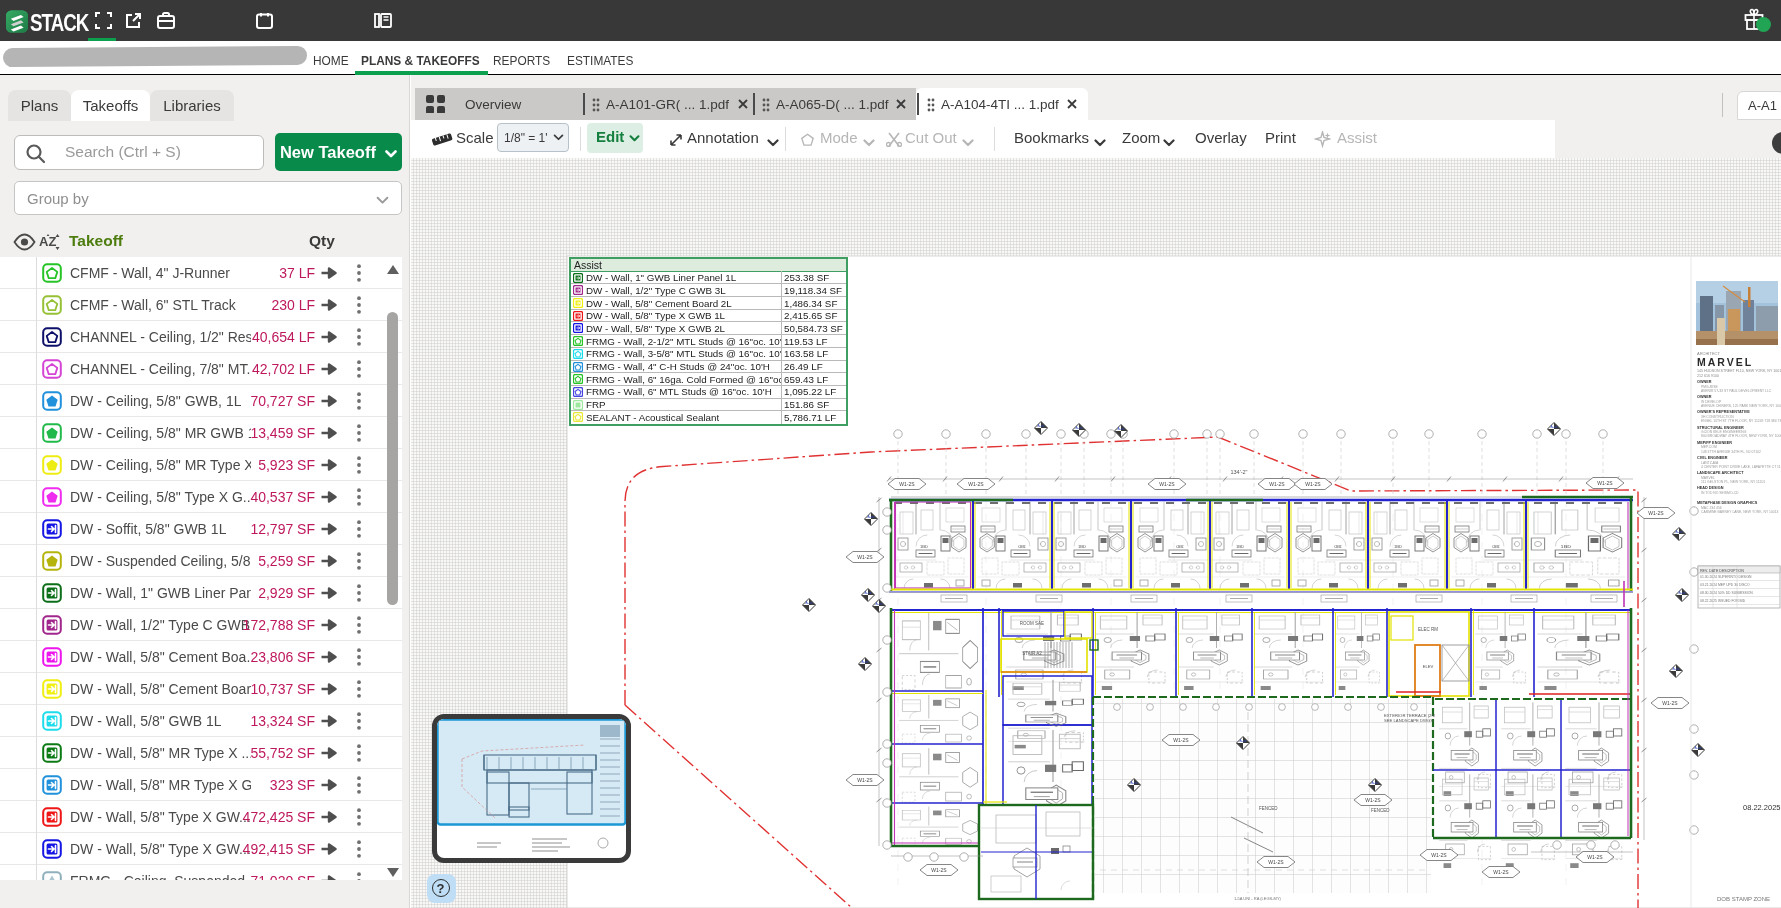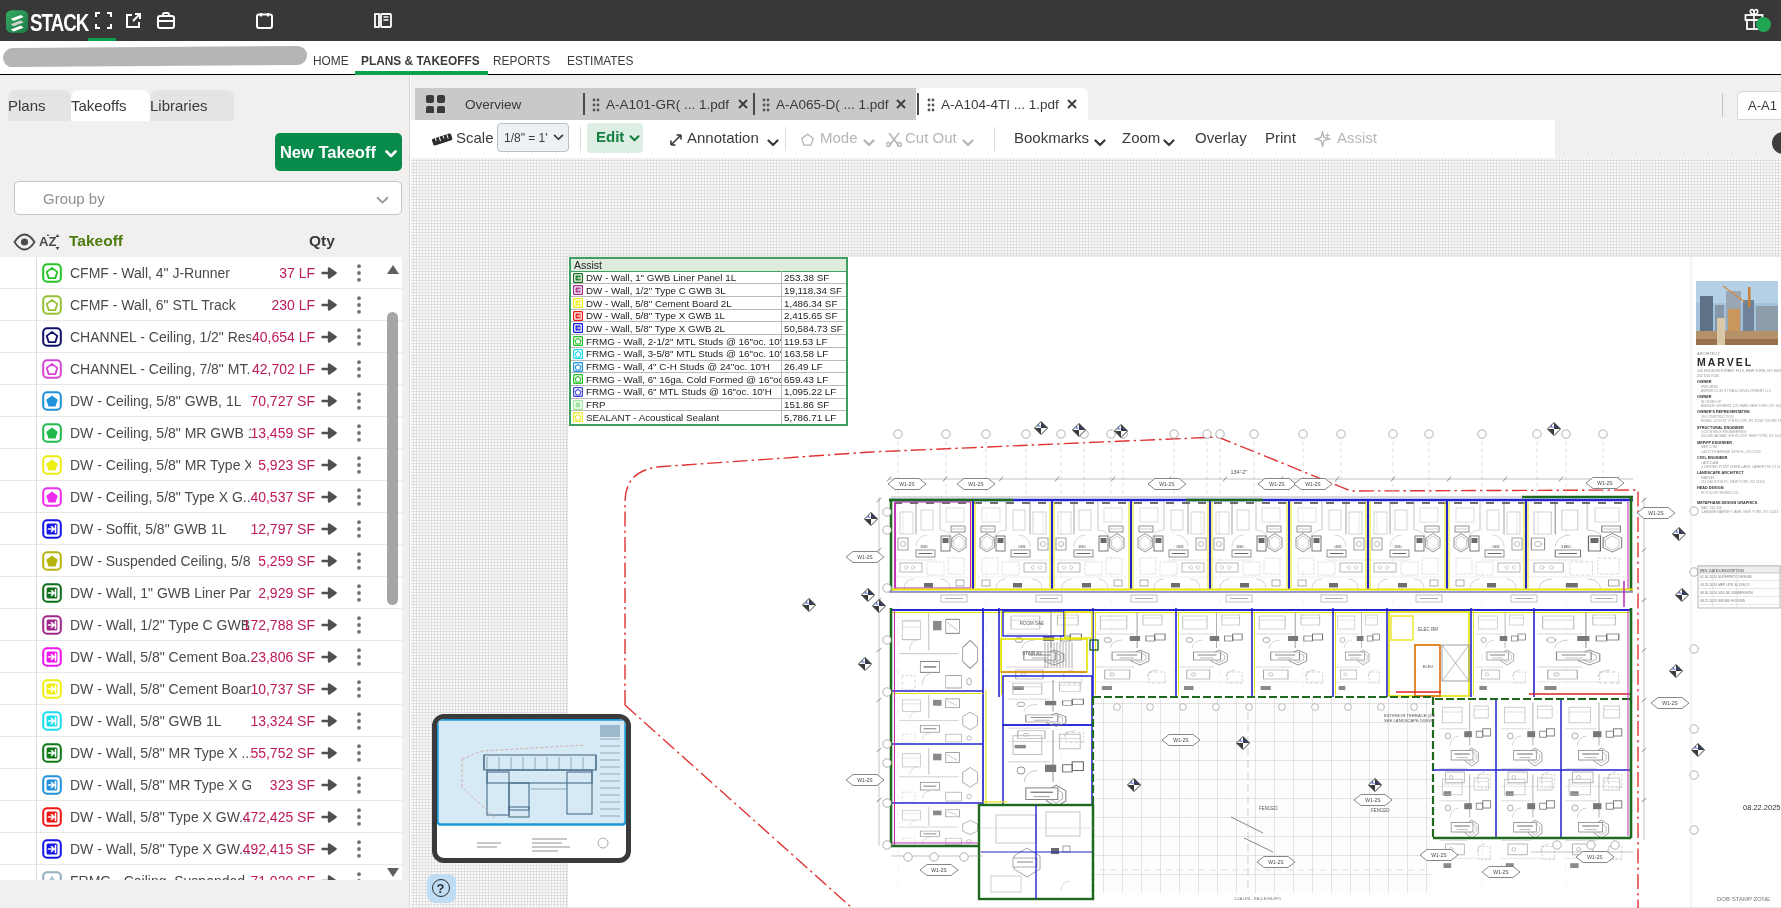--- a/index.html
+++ b/index.html
@@ -7,26 +7,26 @@
 .brand { position:absolute; left:30px; top:9px; color:#fff; font-size:24px; font-weight:bold; letter-spacing:-1.2px; transform:scaleX(.78); transform-origin:left; }
 .tbicon { position:absolute; top:12px; }
 .tbitem { position:absolute; top:13px; color:#fff; font-size:13.5px; font-weight:bold; letter-spacing:0;margin-top:33px; }
 .greenline { position:absolute; left:88px; top:38px; width:28px; height:3px; background:#0ca04e; }
 .nav2 { position:absolute; left:0; top:41px; width:100%; height:34px; background:#fff; border-bottom:1px solid #000000; }
 .blob { position:absolute; left:3px; top:6px; width:304px; height:19px; background:#b5b5b5; border-radius:10px; transform:rotate(-0.45deg); }
 .nav2 a { position:absolute; top:12px; font-size:13.5px; color:#3a3a3a; text-decoration:none; display:inline-block; transform:scaleX(.88); transform-origin:left; white-space:nowrap; }
 .navactive { font-weight:bold; }
 .nav2 .underline { position:absolute; left:355px; top:30px; width:133px; height:4px; background:#0ca04e; }
 .sidebar { position:absolute; left:0; top:75px; width:410px; height:833px; background:#f1f0ee; border-right:1px solid #d8d7d5; }
-.stab { position:absolute; top:15px; height:31px; background:#e5e4e2; border-radius:8px 8px 0 0; font-size:15px; color:#3a3a3a; line-height:31px; }
+.stab { position:absolute; top:15px; height:31px; background:#e5e4e2; border-radius:8px 8px 0 0; font-size:15px; color:#3a3a3a; text-align:center; line-height:31px; }
 .stab.active { background:#fff; }
 .searchbox { position:absolute; left:14px; top:60px; width:250px; height:35px; background:#fff; border:1px solid #bdbcba; border-radius:6px; }
 .searchbox span { position:absolute; left:50px; top:7px; color:#9a9a9a; font-size:15.5px; }
 .newtk { position:absolute; left:275px; top:58px; width:127px; height:38px; background:#088a4b; border-radius:5px; color:#fff; font-size:16.5px; font-weight:bold; text-align:center; line-height:38px; }
-.groupby { position:absolute; left:14px; top:106px; width:388px; height:34px; background:#fff; border:1px solid #c6c5c3; border-radius:5px; color:#8f8f8f; font-size:15px; line-height:33px; padding-left:28px; }
+.groupby { position:absolute; left:14px; top:106px; width:388px; height:34px; background:#fff; border:1px solid #c6c5c3; border-radius:5px; color:#8f8f8f; font-size:15px; line-height:33px; padding-left:12px; }
 .lhdr { position:absolute; left:0; top:155px; width:410px; height:27px; }
 .lhdr .t { position:absolute; left:69px; top:2px; font-weight:bold; font-size:15.5px; color:#4d7c0f; }
 .lhdr .q { position:absolute; left:309px; top:2px; font-weight:bold; font-size:15.5px; color:#3a3a3a; }
 .hline { position:absolute; left:11px; top:182px; width:391px; height:0; border-top:1.5px solid #4a4a4a; }
 .list { position:absolute; left:0; top:182px; width:402px; height:623px; overflow:hidden; background:#fff; }
 .trow { position:relative; width:100%; height:32px; border-bottom:1px solid #e9e8e7; background:#fff; }
 .trow .ric { position:absolute; left:42px; top:6px; }
 .trow .rname { position:absolute; left:70px; top:8px; font-size:14px; color:#4a4a4a; white-space:nowrap; max-width:181px; overflow:hidden; }
 .trow .rqty { position:absolute; right:87px; top:8px; font-size:14px; color:#be185d; }
 .trow .rarr { position:absolute; left:320px; top:9px; }
@@ -122,20 +122,27 @@
   <a style="left:313px">HOME</a>
   <a class="navactive" style="left:361px">PLANS &amp; TAKEOFFS</a>
   <a style="left:493px">REPORTS</a>
   <a style="left:567px">ESTIMATES</a>
   <div class="underline"></div>
 </div>
 <div class="sidebar">
   <div class="stab" style="left:8px;width:63px">Plans</div>
   <div class="stab active" style="left:71px;width:79px">Takeoffs</div>
   <div class="stab" style="left:150px;width:84px">Libraries</div>
+  <div class="searchbox">
+      <svg style="position:absolute;left:10px;top:7px" width="22" height="22" viewBox="0 0 22 22">
+        <circle cx="9" cy="9" r="6.5" fill="none" stroke="#5a5a5a" stroke-width="2.2"></circle>
+        <line x1="13.8" y1="13.8" x2="19" y2="19" stroke="#5a5a5a" stroke-width="2.2" stroke-linecap="round"></line>
+      </svg>
+      <span>Search (Ctrl + S)</span>
+    </div>
   <div class="newtk">New Takeoff&nbsp;&nbsp;<svg width="12" height="8" viewBox="0 0 12 8" style="vertical-align:middle">
         <path d="M1.5 1.5 L6 6 L10.5 1.5" fill="none" stroke="#ffffff" stroke-width="2.6" stroke-linecap="round" stroke-linejoin="round"></path>
       </svg></div>
   <div class="groupby">Group by<span style="position:absolute;right:12px;top:0"><svg width="13" height="9" viewBox="0 0 12 8" style="vertical-align:middle">
           <path d="M1.5 1.5 L6 6 L10.5 1.5" fill="none" stroke="#9a9a9a" stroke-width="1.8" stroke-linecap="round" stroke-linejoin="round"></path>
         </svg></span></div>
   <div class="lhdr">
     <svg style="position:absolute;left:13px;top:3px" width="23" height="18" viewBox="0 0 23 18">
         <path d="M1.5 9 C5 3.5 9 1.5 11.5 1.5 C14 1.5 18 3.5 21.5 9 C18 14.5 14 16.5 11.5 16.5 C9 16.5 5 14.5 1.5 9 Z" fill="none" stroke="#4a4a4a" stroke-width="1.8"></path>
         <circle cx="11.5" cy="9" r="3.6" fill="#4a4a4a"></circle>

